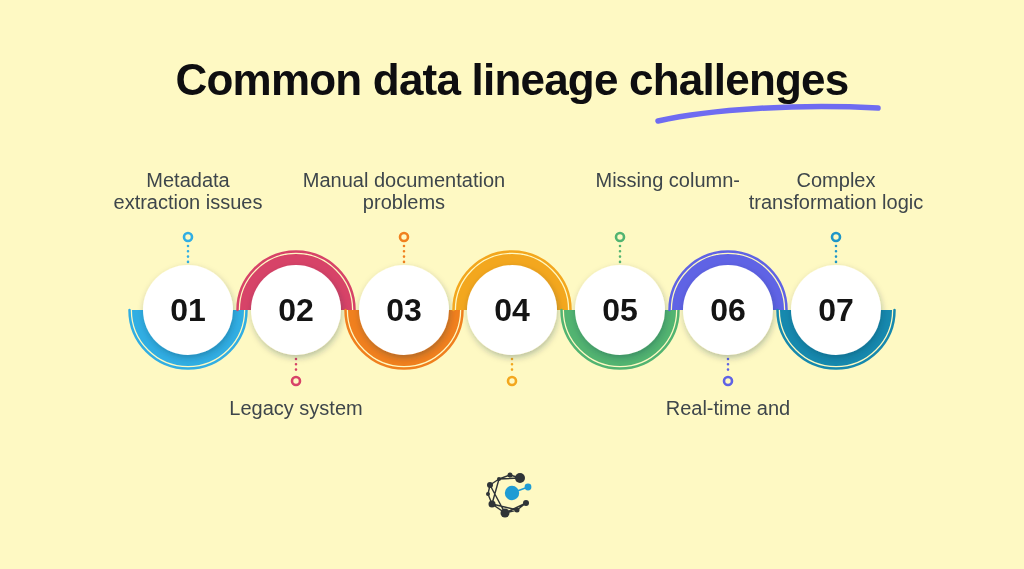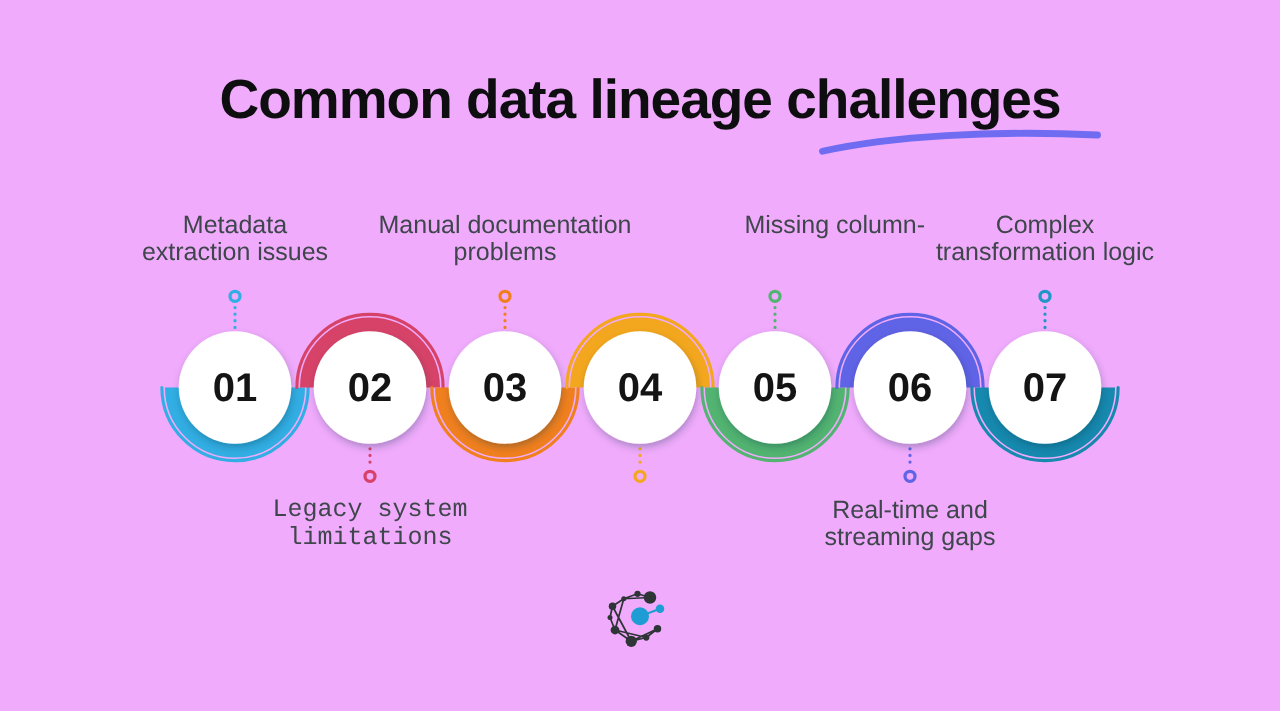--- a/index.html
+++ b/index.html
@@ -1,18 +1,18 @@
 <!DOCTYPE html>
 <html><head>
 <meta charset="utf-8">
 <style>
   html,body { margin:0; padding:0; background:#E9F5F8; }
   #stage {
     position:relative; width:1024px; height:569px; overflow:hidden;
-    background:#f0abfc;
+    background:#fef9c3;
     font-family:"Liberation Sans","DejaVu Sans",sans-serif;
   }
   .title {
     position:absolute; top:55px; left:0; width:100%;
     text-align:center; font-size:44px; font-weight:800;
     letter-spacing:-0.8px; color:#0E0E10;
   }
   .swoosh { position:absolute; left:650px; top:100px; width:240px; height:26px; }
   .item   { position:absolute; top:160px; width:170px; height:290px; }
   .item svg { display:block; }
@@ -67,23 +67,22 @@
             </filter>
           </defs>
           <line x1="85" y1="199" x2="85" y2="214" stroke="#D74368" stroke-width="2.6" stroke-linecap="round" stroke-dasharray="0 5.3"></line>
           <circle cx="85" cy="221" r="4" fill="none" stroke="#D74368" stroke-width="2.6"></circle>
           <path d="M 26.5 150 A 58.5 58.5 0 0 1 143.5 150" fill="none" stroke="#D74368" stroke-width="2.5" stroke-linecap="round"></path>
           <path d="M 35.5 150 A 49.5 49.5 0 0 1 134.5 150" fill="none" stroke="#D74368" stroke-width="13"></path>
           <circle cx="85" cy="150" r="45" fill="#ffffff" filter="url(#ds1)"></circle>
           <text class="num" x="85" y="161" text-anchor="middle">02</text>
         </svg>
       </div>
-      <div class="label label-bottom" style="left: 176px; font-family: Liberation Mono, monospace;">
+      <div class="label label-bottom" style="left: 176px;">
         <div>Legacy system</div>
-        <div>limitations</div>
       </div>
       <div class="item" style="left: 319px;">
         <svg width="170" height="290" viewBox="0 0 170 290">
           <defs>
             <filter id="ds2" x="-40%" y="-40%" width="180%" height="180%">
               <feDropShadow dx="1" dy="3" stdDeviation="3" flood-color="#0a3340" flood-opacity="0.28"></feDropShadow>
             </filter>
           </defs>
           <circle cx="85" cy="77" r="4" fill="none" stroke="#F0801E" stroke-width="2.6"></circle>
           <line x1="85" y1="86" x2="85" y2="102" stroke="#F0801E" stroke-width="2.6" stroke-linecap="round" stroke-dasharray="0 5.3"></line>
@@ -142,21 +141,20 @@
           <line x1="85" y1="199" x2="85" y2="214" stroke="#5F63E5" stroke-width="2.6" stroke-linecap="round" stroke-dasharray="0 5.3"></line>
           <circle cx="85" cy="221" r="4" fill="none" stroke="#5F63E5" stroke-width="2.6"></circle>
           <path d="M 26.5 150 A 58.5 58.5 0 0 1 143.5 150" fill="none" stroke="#5F63E5" stroke-width="2.5" stroke-linecap="round"></path>
           <path d="M 35.5 150 A 49.5 49.5 0 0 1 134.5 150" fill="none" stroke="#5F63E5" stroke-width="13"></path>
           <circle cx="85" cy="150" r="45" fill="#ffffff" filter="url(#ds5)"></circle>
           <text class="num" x="85" y="161" text-anchor="middle">06</text>
         </svg>
       </div>
       <div class="label label-bottom" style="left: 608px;">
         <div>Real-time and</div>
-        <div>streaming gaps</div>
       </div>
       <div class="item" style="left: 751px;">
         <svg width="170" height="290" viewBox="0 0 170 290">
           <defs>
             <filter id="ds6" x="-40%" y="-40%" width="180%" height="180%">
               <feDropShadow dx="1" dy="3" stdDeviation="3" flood-color="#0a3340" flood-opacity="0.28"></feDropShadow>
             </filter>
           </defs>
           <circle cx="85" cy="77" r="4" fill="none" stroke="#1E96C8" stroke-width="2.6"></circle>
           <line x1="85" y1="86" x2="85" y2="102" stroke="#1E96C8" stroke-width="2.6" stroke-linecap="round" stroke-dasharray="0 5.3"></line>

